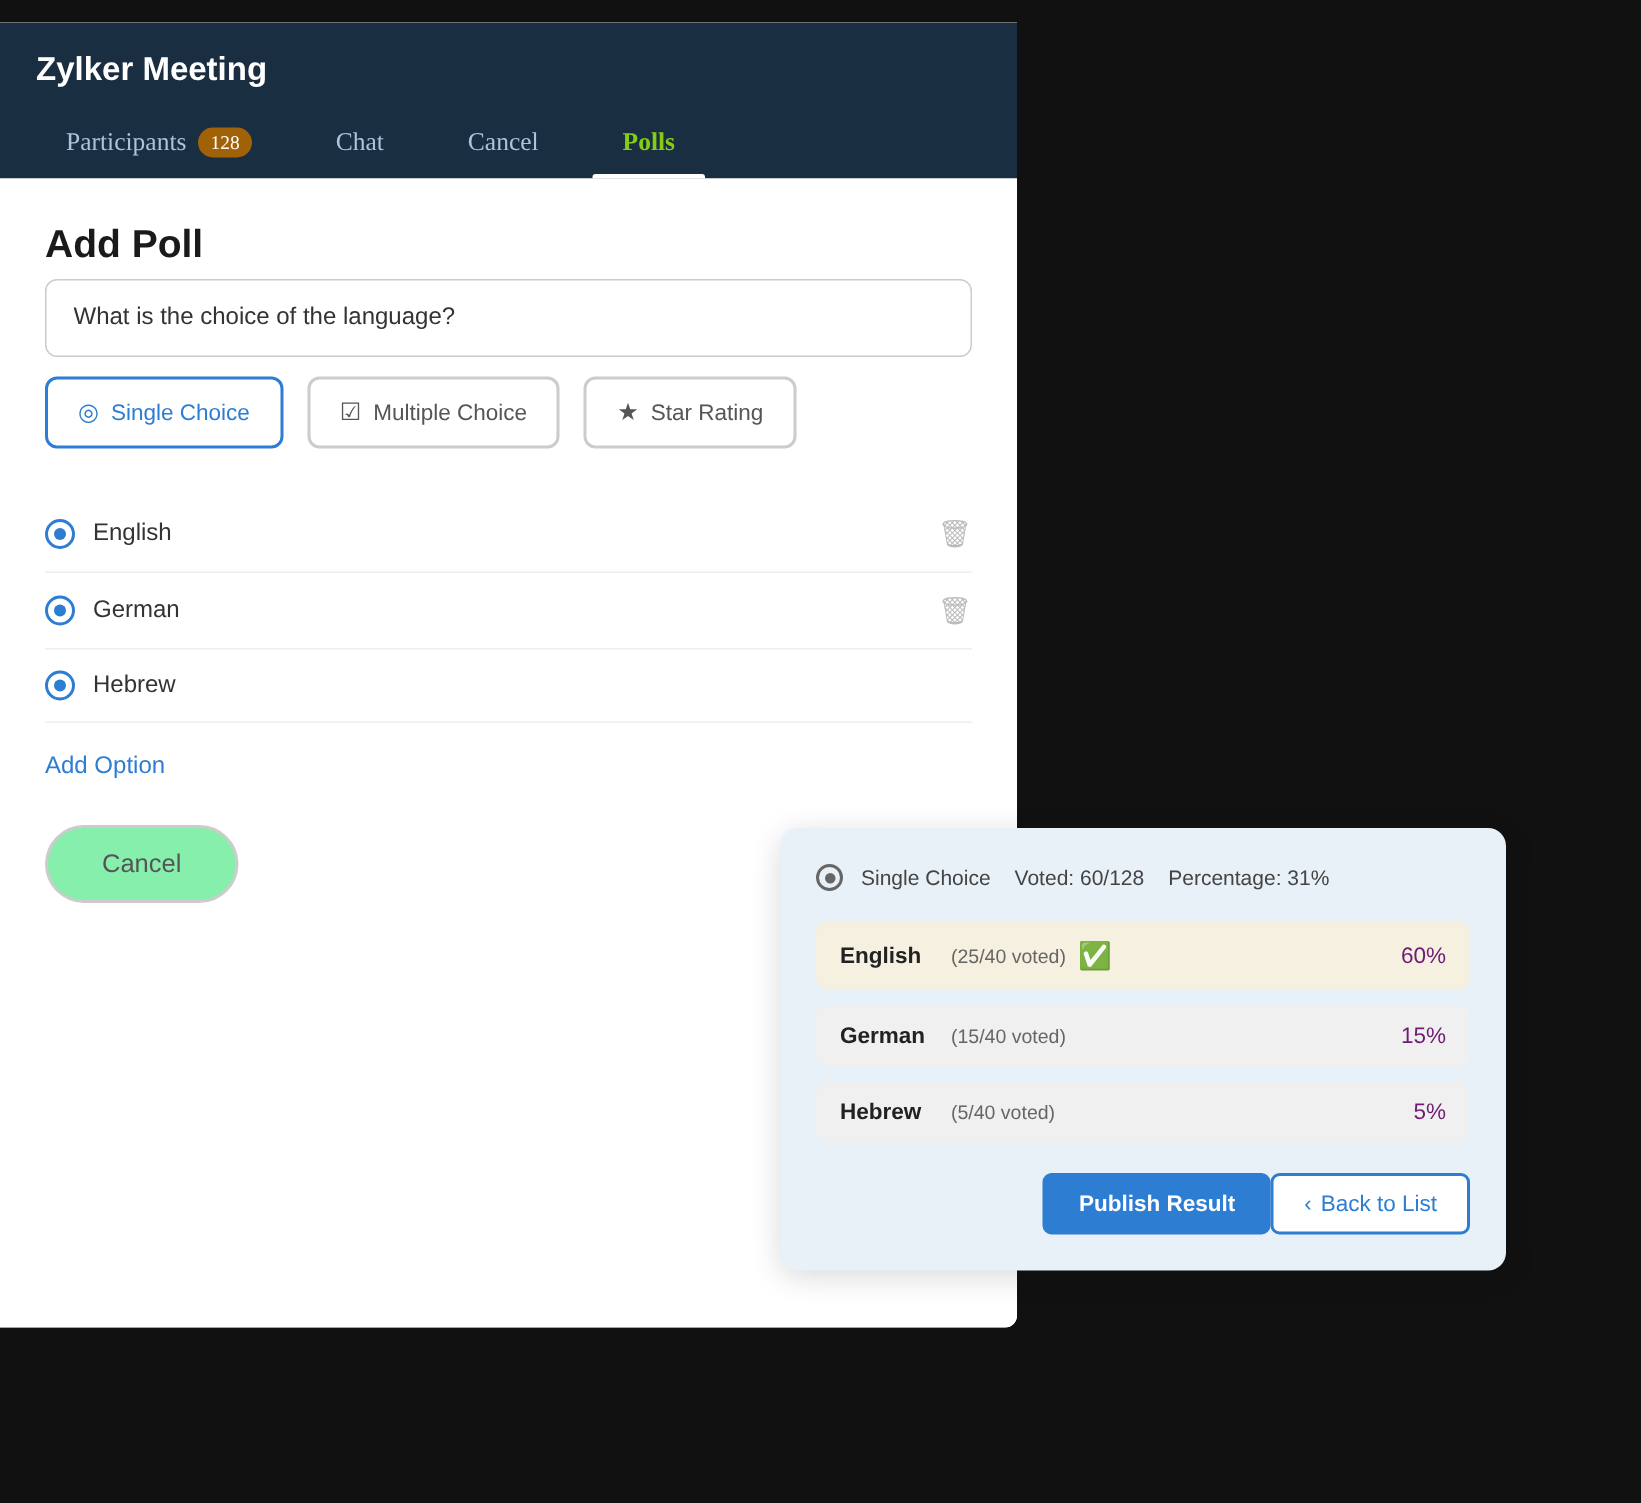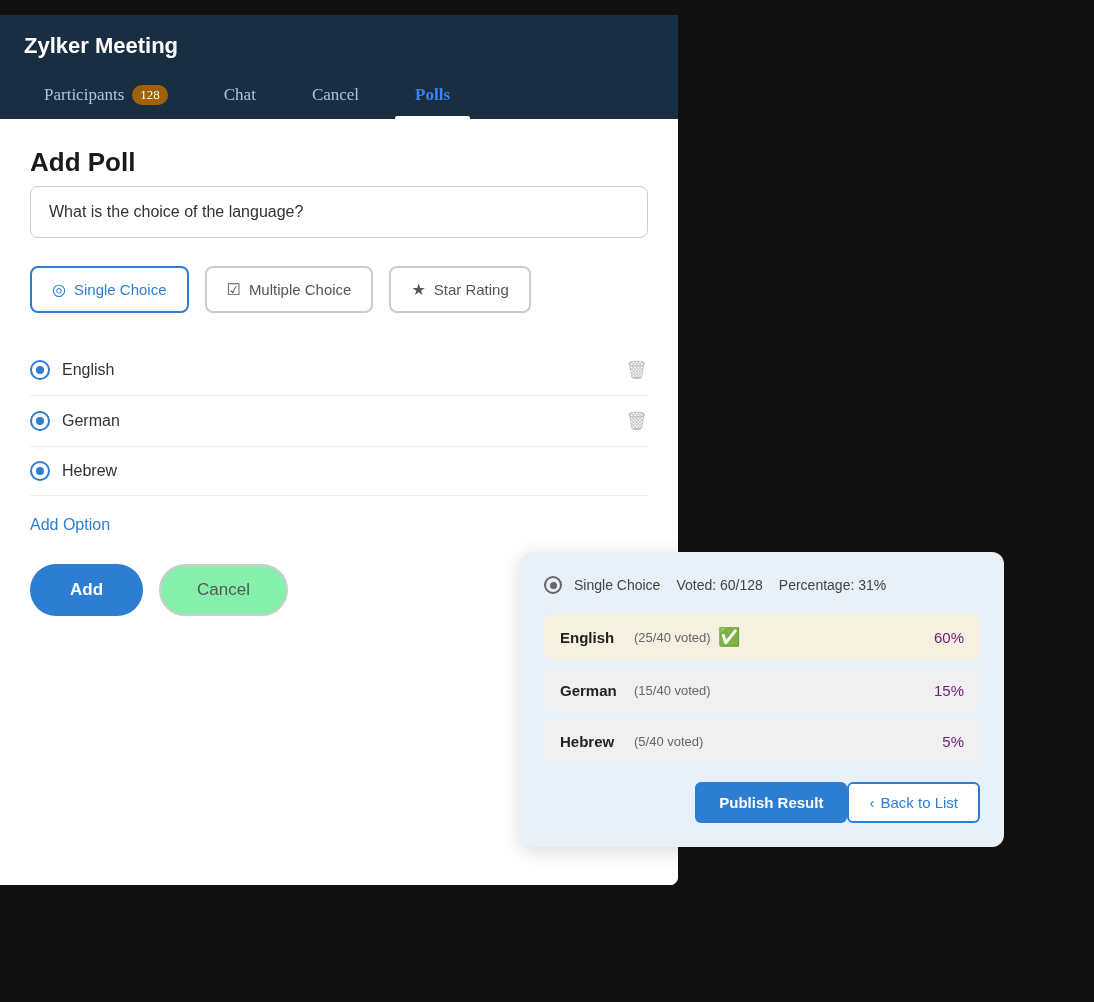--- a/index.html
+++ b/index.html
@@ -50,21 +50,21 @@
       font-size: 17px;
       padding: 10px 20px 14px 20px;
       cursor: pointer;
       position: relative;
       display: flex;
       align-items: center;
       gap: 8px;
     }
 
     .tab.active {
-      color: #3b82f6;
+      color: #84cc16;
       font-weight: 600;
     }
 
     .tab.active::after {
       content: '';
       position: absolute;
       bottom: 0; left: 0; right: 0;
       height: 3px;
       background: #fff;
       border-radius: 2px 2px 0 0;
@@ -95,21 +95,21 @@
     }
 
     .question-input {
       width: 100%;
       border: 1.5px solid #ccc;
       border-radius: 8px;
       padding: 16px 18px;
       font-size: 16px;
       color: #333;
       outline: none;
-      margin-bottom: 28px;
+      margin-bottom: 13px;
     }
 
     
     .type-selector {
       display: flex;
       gap: 16px;
       margin-bottom: 32px;
     }
 
     .type-btn {
@@ -414,21 +414,20 @@
       </div>
       <div class="option-row">
         <div class="radio-icon"></div>
         <span class="option-text">Hebrew</span>
       </div>
     </div>
 
     <div class="add-option-link">Add Option</div>
 
     <div class="action-buttons">
-      <button class="btn-add">Add</button>
       <button class="btn-cancel">Cancel</button>
     </div>
   </div>
 </div>
 
 <div class="results-panel">
   <div class="results-header">
     <div class="results-radio"></div>
     <div class="results-meta">
       <span class="type-label">Single Choice</span>

